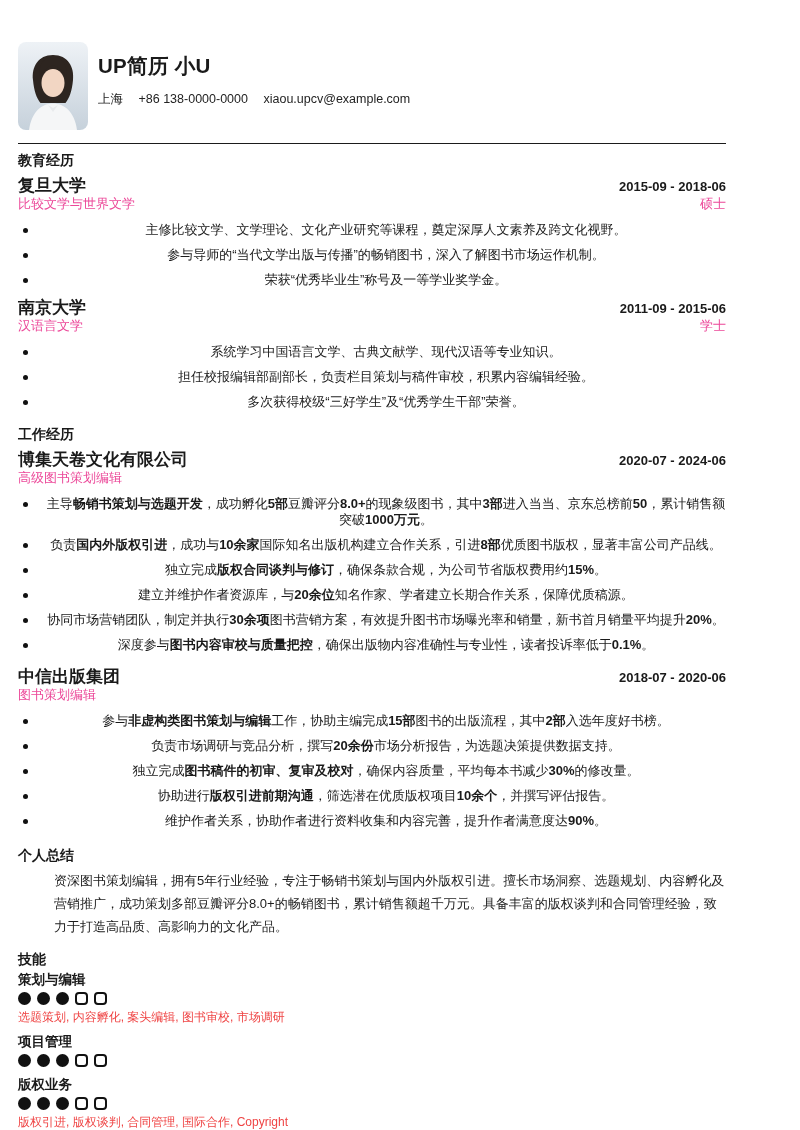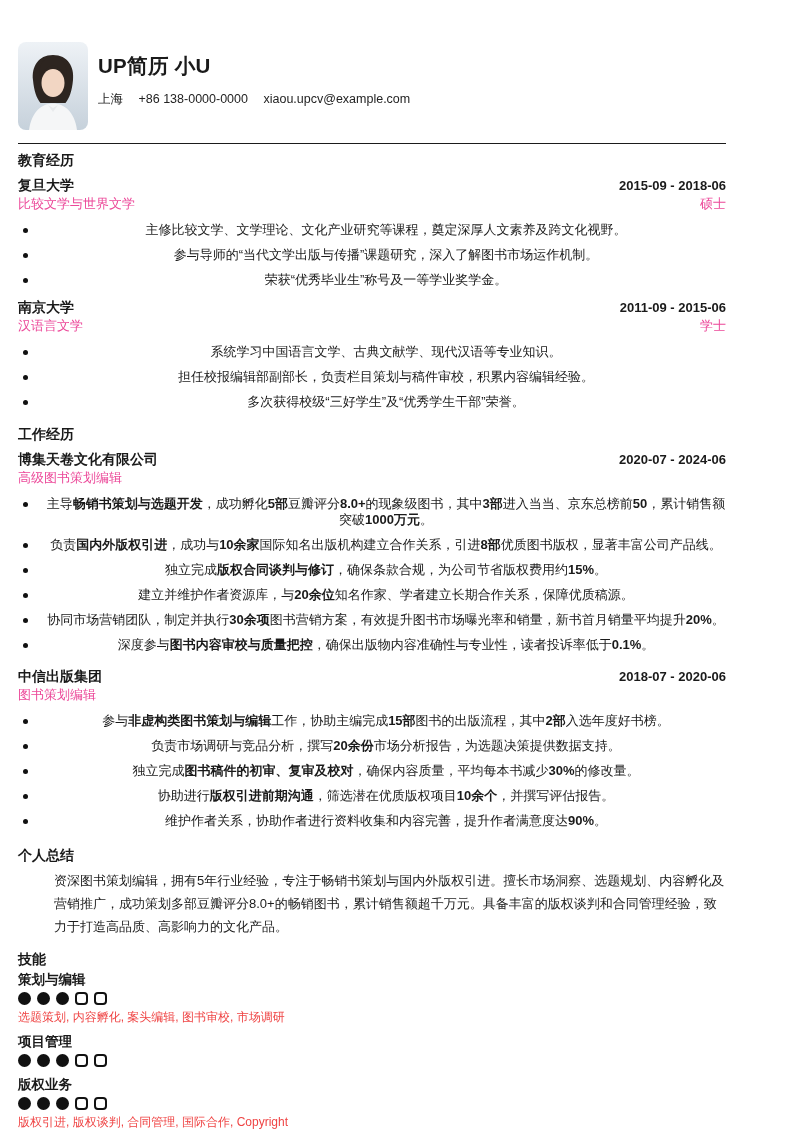--- a/index.html
+++ b/index.html
@@ -26,21 +26,21 @@
   #sec-education .section-title { margin-top:8px; }
   #sec-work { margin-top:16px; }
   #sec-summary { margin-top:18px; }
   #sec-skills { margin-top:13px; }
 
   .entry { margin-top:7px; }
   .entries .entry + .entry { margin-top:10px; }
   #sec-work .entries .entry + .entry { margin-top:14px; }
 
   .row { display:flex; justify-content:space-between; align-items:baseline; }
-  .ename { font-size:14px; line-height:19px; font-weight:700; }
+  .ename { font-size:17px; line-height:19px; font-weight:700; }
   .period { font-size:13px; font-weight:700; white-space:nowrap; }
   .sub { font-size:13px; line-height:18px; color:#ec4899; }
 
   ul.bullets { list-style:none; margin-top:9px; }
   .bullets li {
     position:relative; padding-left:28px;
     font-size:13px; line-height:16px; margin-bottom:9px;text-align:center;
   }
   .bullets li:last-child { margin-bottom:0; }
   .bullets li::before {
@@ -104,21 +104,21 @@
       <span class="ename">复旦大学</span>
       <span class="period">2015-09 - 2018-06</span>
     </div>
     <div class="row sub">
       <span>比较文学与世界文学</span>
       <span>硕士</span>
     </div>
     <ul class="bullets">
   <li><span class="btxt">主修比较文学、文学理论、文化产业研究等课程，奠定深厚人文素养及跨文化视野。</span></li>
 
-  <li><span class="btxt">参与导师的“当代文学出版与传播”课题研究，深入了解图书市场运作机制。</span></li>
+  <li><span class="btxt">参与导师的“当代文学出版与传播”的畅销图书，深入了解图书市场运作机制。</span></li>
 
   <li><span class="btxt">荣获“优秀毕业生”称号及一等学业奖学金。</span></li>
 </ul>
   </div>
 
   <div class="entry">
     <div class="row">
       <span class="ename">南京大学</span>
       <span class="period">2011-09 - 2015-06</span>
     </div>

